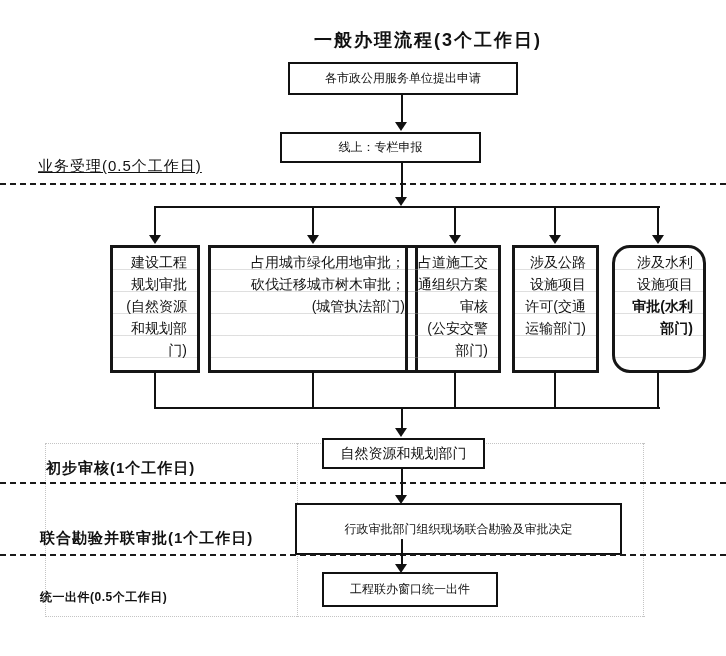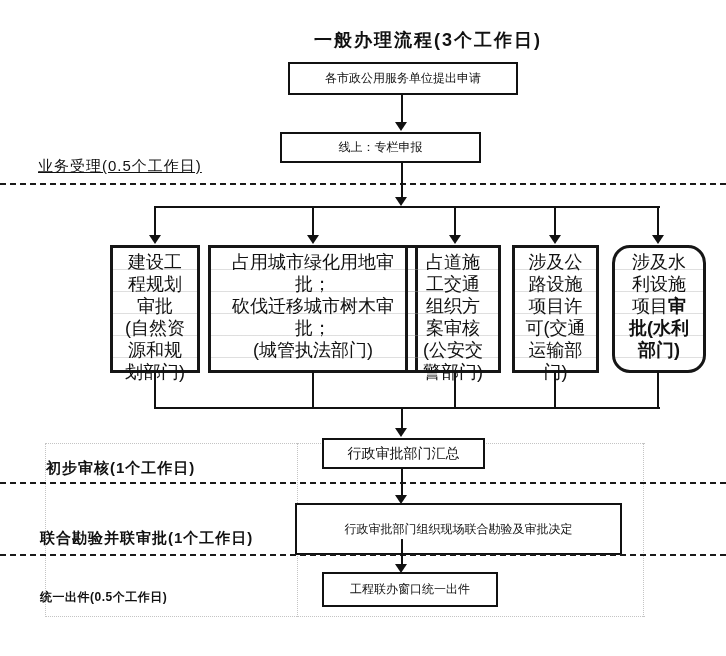--- a/index.html
+++ b/index.html
@@ -24,22 +24,22 @@
     color:#111111;
   }
   .pbox{
     position:absolute;
     border:3px solid #161616;
     background:
       repeating-linear-gradient(to bottom,
         rgba(0,0,0,0) 0px, rgba(0,0,0,0) 21px,
         rgba(170,170,170,0.38) 21px, rgba(170,170,170,0.38) 22px);
     box-sizing:border-box;
-    text-align:center;
-    font-size:18px;
+    text-align:right;
+    font-size:14px;
     line-height:22px;
     padding:3px 10px;
     color:#111111;
   }
   .pbox .bold{font-weight:700;}
   
   .vline{position:absolute;width:2px;background:#111111;}
   .hline{position:absolute;height:2px;background:#111111;}
   .arrow-down{
     position:absolute;width:0;height:0;
@@ -142,21 +142,21 @@
 
   <div class="vline" style="left:401px;top:407px;height:21px;"></div>
   <div class="arrow-down" style="left:395px;top:428px;"></div>
 
   <div class="faint-h" style="left:45px;top:443px;width:600px;"></div>
   <div class="faint-h" style="left:45px;top:616px;width:600px;"></div>
   <div class="faint-v" style="left:45px;top:443px;height:174px;"></div>
   <div class="faint-v" style="left:297px;top:443px;height:174px;"></div>
   <div class="faint-v" style="left:643px;top:443px;height:174px;"></div>
 
-  <div class="fbox" style="left:322px;top:438px;width:163px;height:31px;font-size:14px;">行政审批部门汇总</div>
+  <div class="fbox" style="left:322px;top:438px;width:163px;height:31px;font-size:14px;">自然资源和规划部门</div>
 
   <div class="lane-label semibold" style="left:46px;top:459px;">初步审核(1个工作日)</div>
   <div class="dash" style="top:482px;"></div>
 
   <div class="vline" style="left:401px;top:469px;height:26px;"></div>
   <div class="arrow-down" style="left:395px;top:495px;"></div>
 
   <div class="fbox" style="left:295px;top:503px;width:327px;height:52px;">行政审批部门组织现场联合勘验及审批决定</div>
 
   <div class="lane-label semibold" style="left:40px;top:529px;">联合勘验并联审批(1个工作日)</div>

